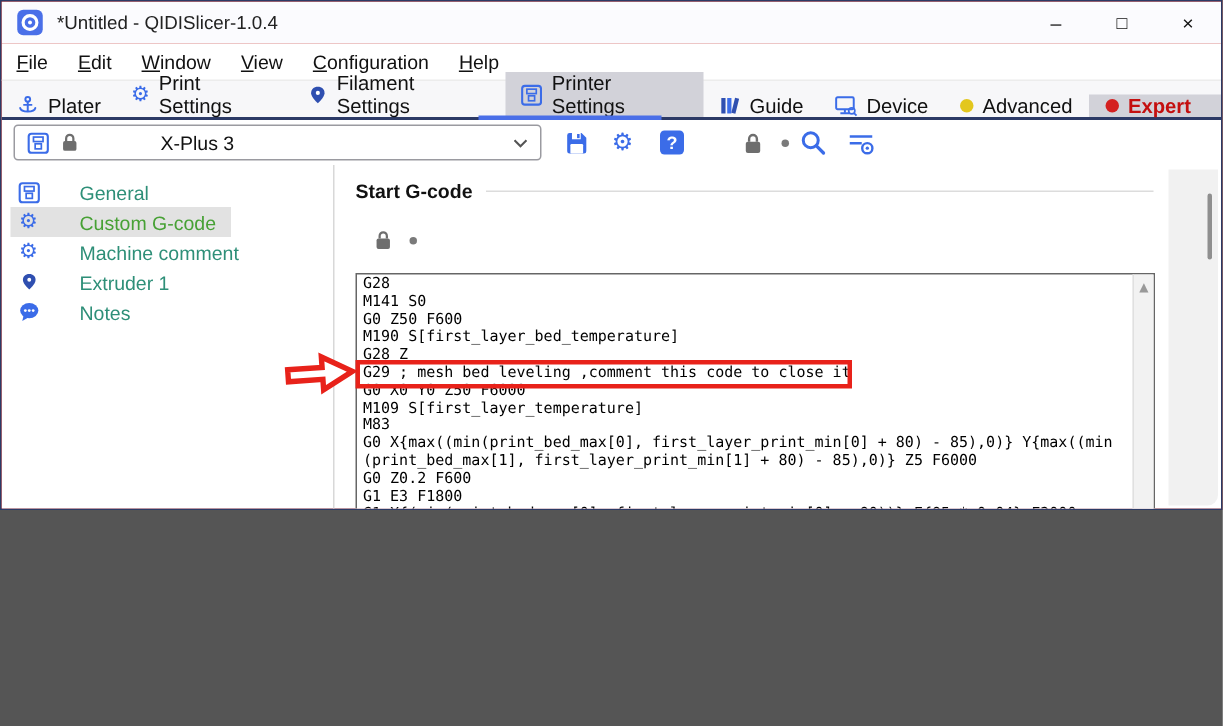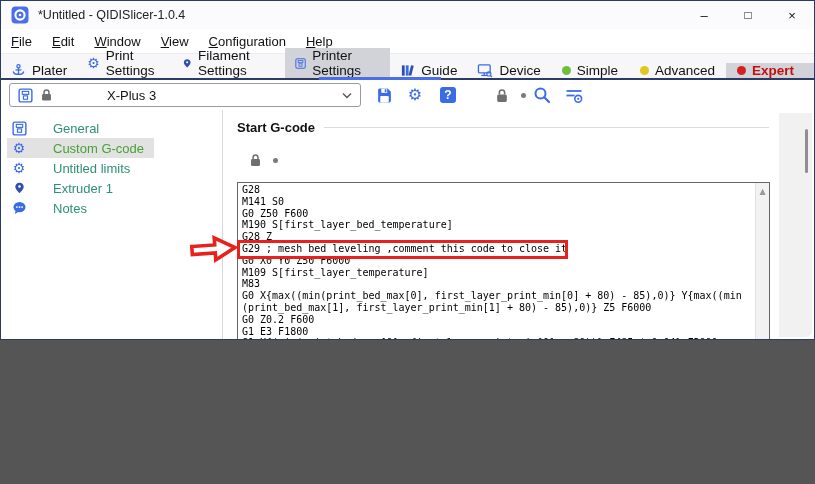--- a/index.html
+++ b/index.html
@@ -151,24 +151,20 @@
         <rect x="1.5" y="2" width="12.5" height="8.5" rx="1" fill="none" stroke="#3b6ce8" stroke-width="1.4"></rect>
         <line x1="7.7" y1="10.5" x2="7.7" y2="13" stroke="#3b6ce8" stroke-width="1.4"></line>
         <line x1="4.5" y1="13.3" x2="11" y2="13.3" stroke="#3b6ce8" stroke-width="1.4"></line>
         <circle cx="12.6" cy="11.6" r="2.2" fill="none" stroke="#3b6ce8" stroke-width="1.2"></circle>
         <line x1="14.2" y1="13.2" x2="16" y2="15" stroke="#3b6ce8" stroke-width="1.3"></line>
       </svg>
       <span>Device</span>
     </div>
     <div class="modes">
       <div class="mode">
-        <span class="dot dot-green"></span>
-        <span>Simple</span>
-      </div>
-      <div class="mode">
         <span class="dot dot-yellow"></span>
         <span>Advanced</span>
       </div>
       <div class="mode expert">
         <span class="dot dot-red"></span>
         <span>Expert</span>
       </div>
     </div>
     <div class="tab-underline"></div>
   </div>
@@ -239,21 +235,21 @@
           </svg>
         </span>
         <span>General</span>
       </div>
       <div class="side-item selected">
         <span class="ic gear-glyph">⚙</span>
         <span>Custom G-code</span>
       </div>
       <div class="side-item">
         <span class="ic gear-glyph">⚙</span>
-        <span>Untitled limits</span>
+        <span>Machine comment</span>
       </div>
       <div class="side-item">
         <span class="ic">
           <svg width="13" height="14" viewBox="0 0 16 16">
             <path d="M8 1.5 C11.2 1.5 13.2 3.6 13.2 6.4 C13.2 9.6 8 14.2 8 14.2 C8 14.2 2.8 9.6 2.8 6.4 C2.8 3.6 4.8 1.5 8 1.5 Z" fill="#2f4fb0"></path>
             <circle cx="8" cy="6.2" r="1.6" fill="#fff"></circle>
           </svg>
         </span>
         <span>Extruder 1</span>
       </div>

